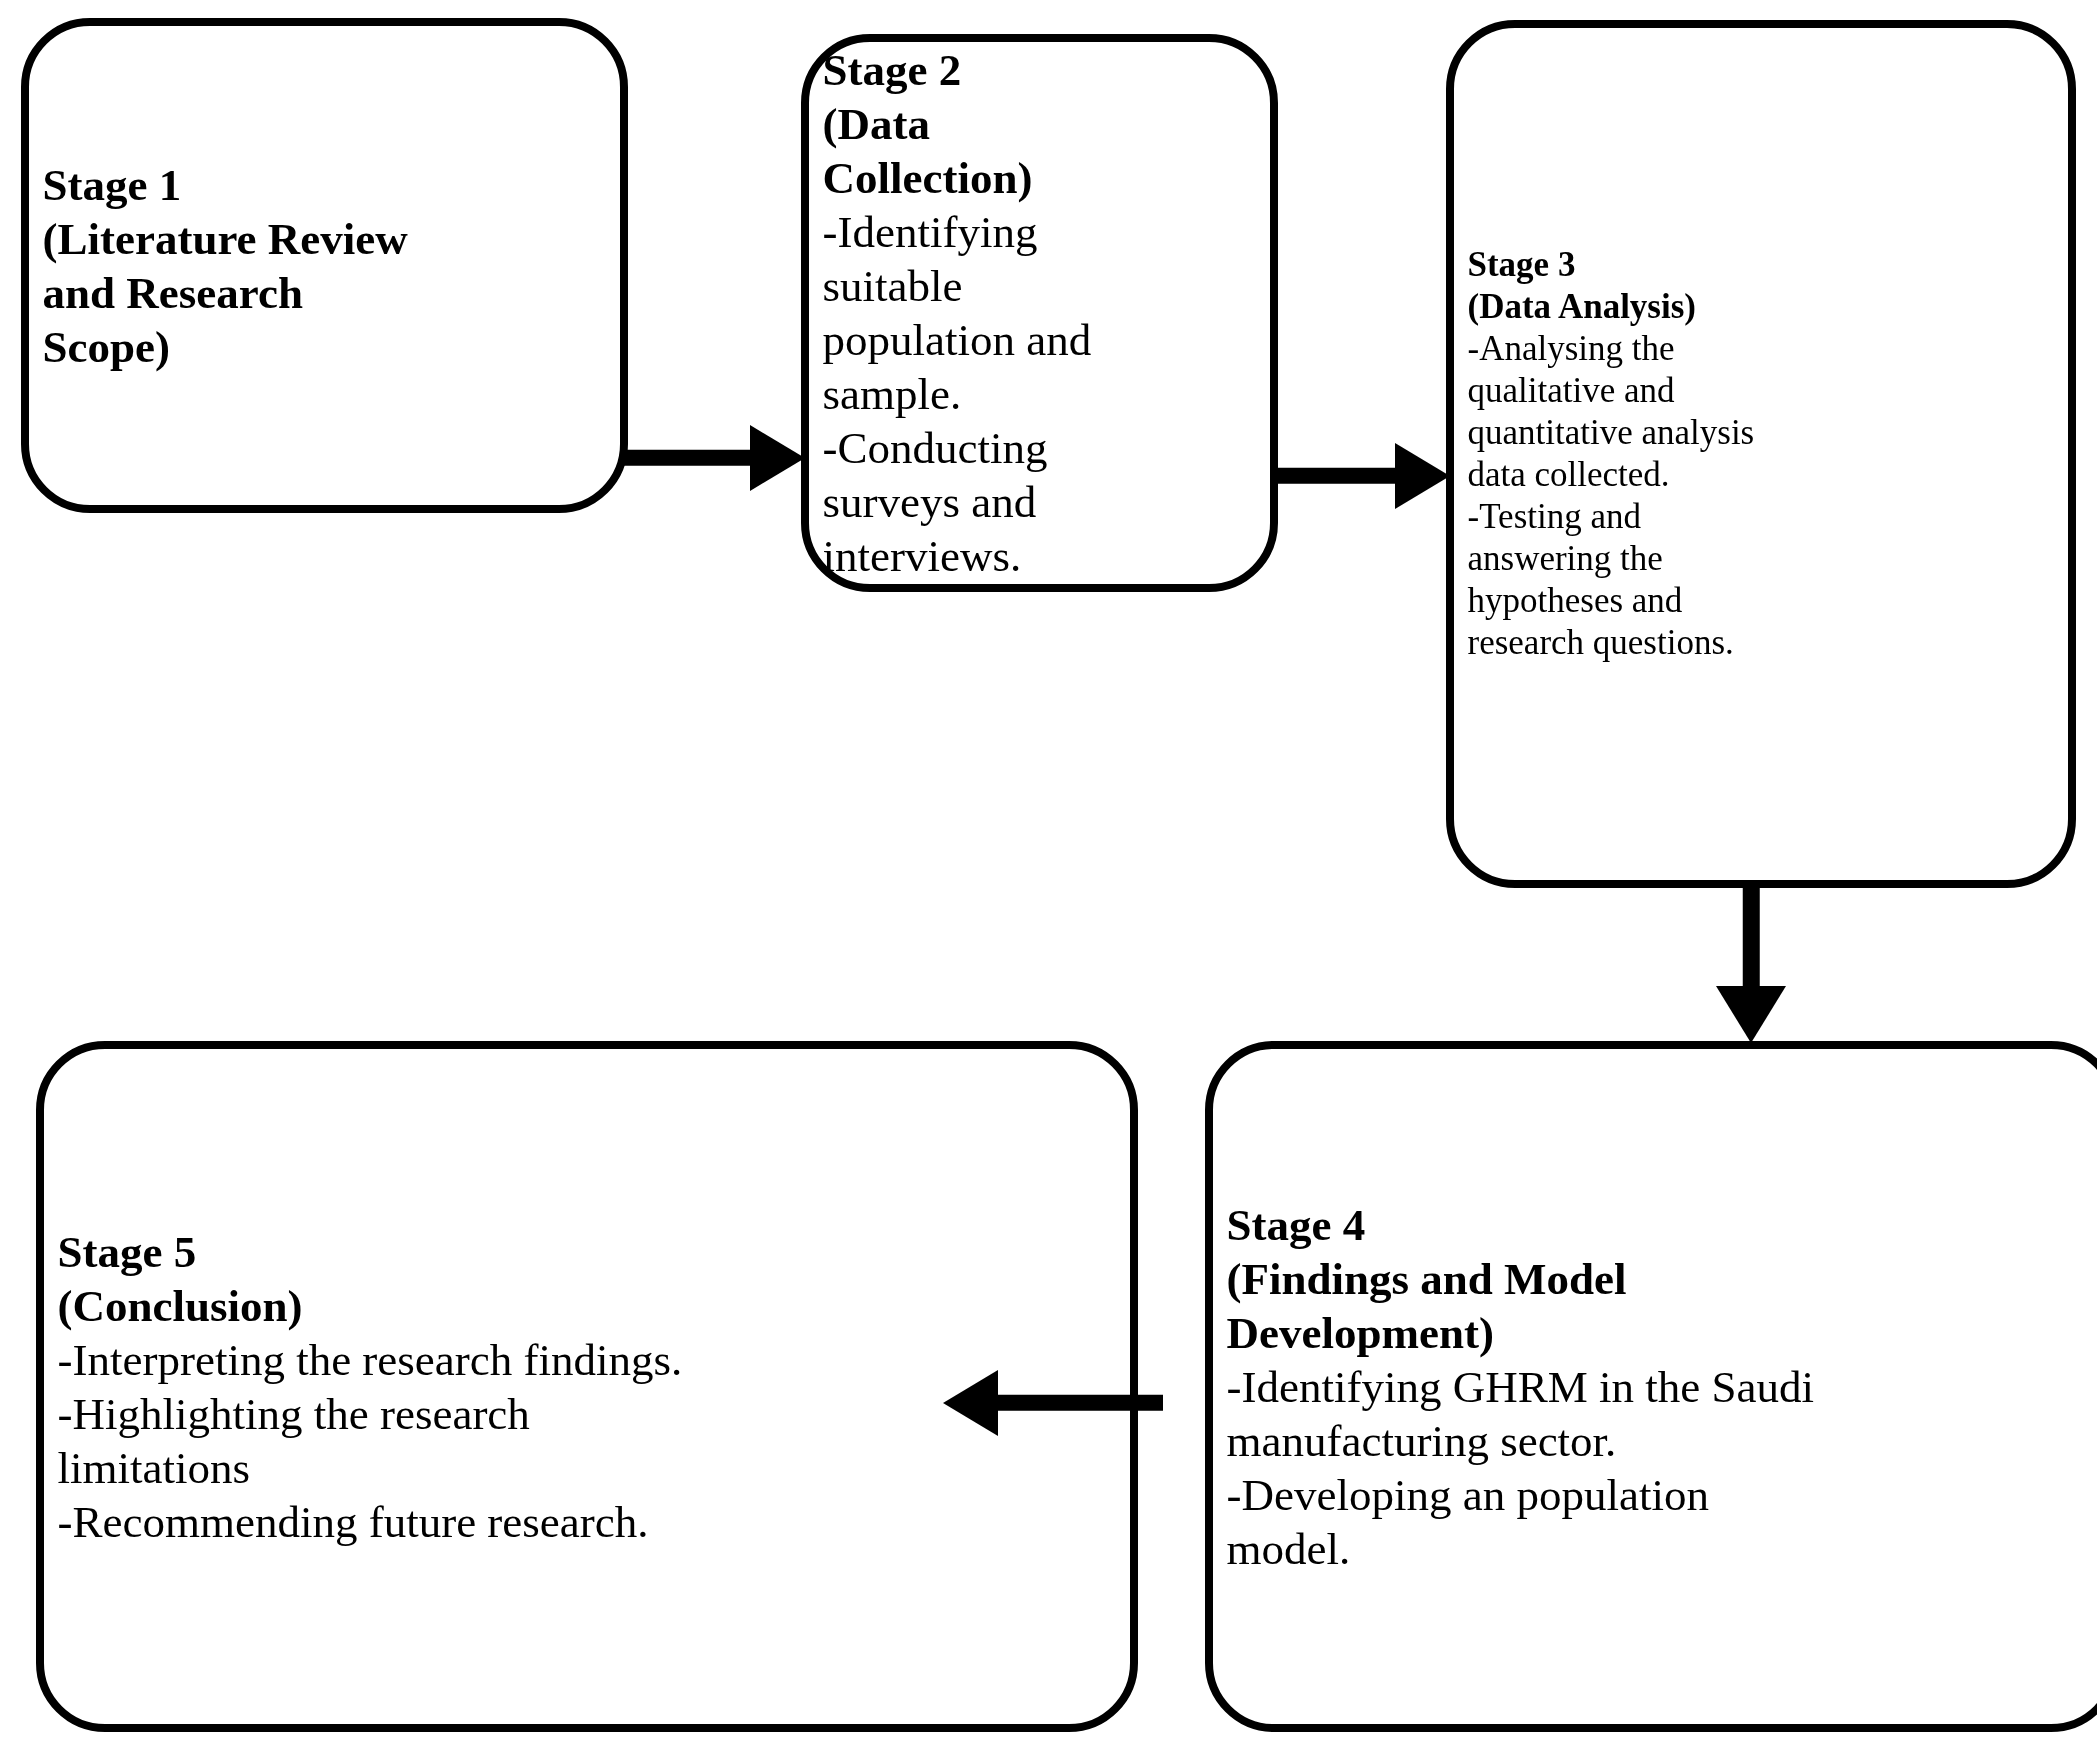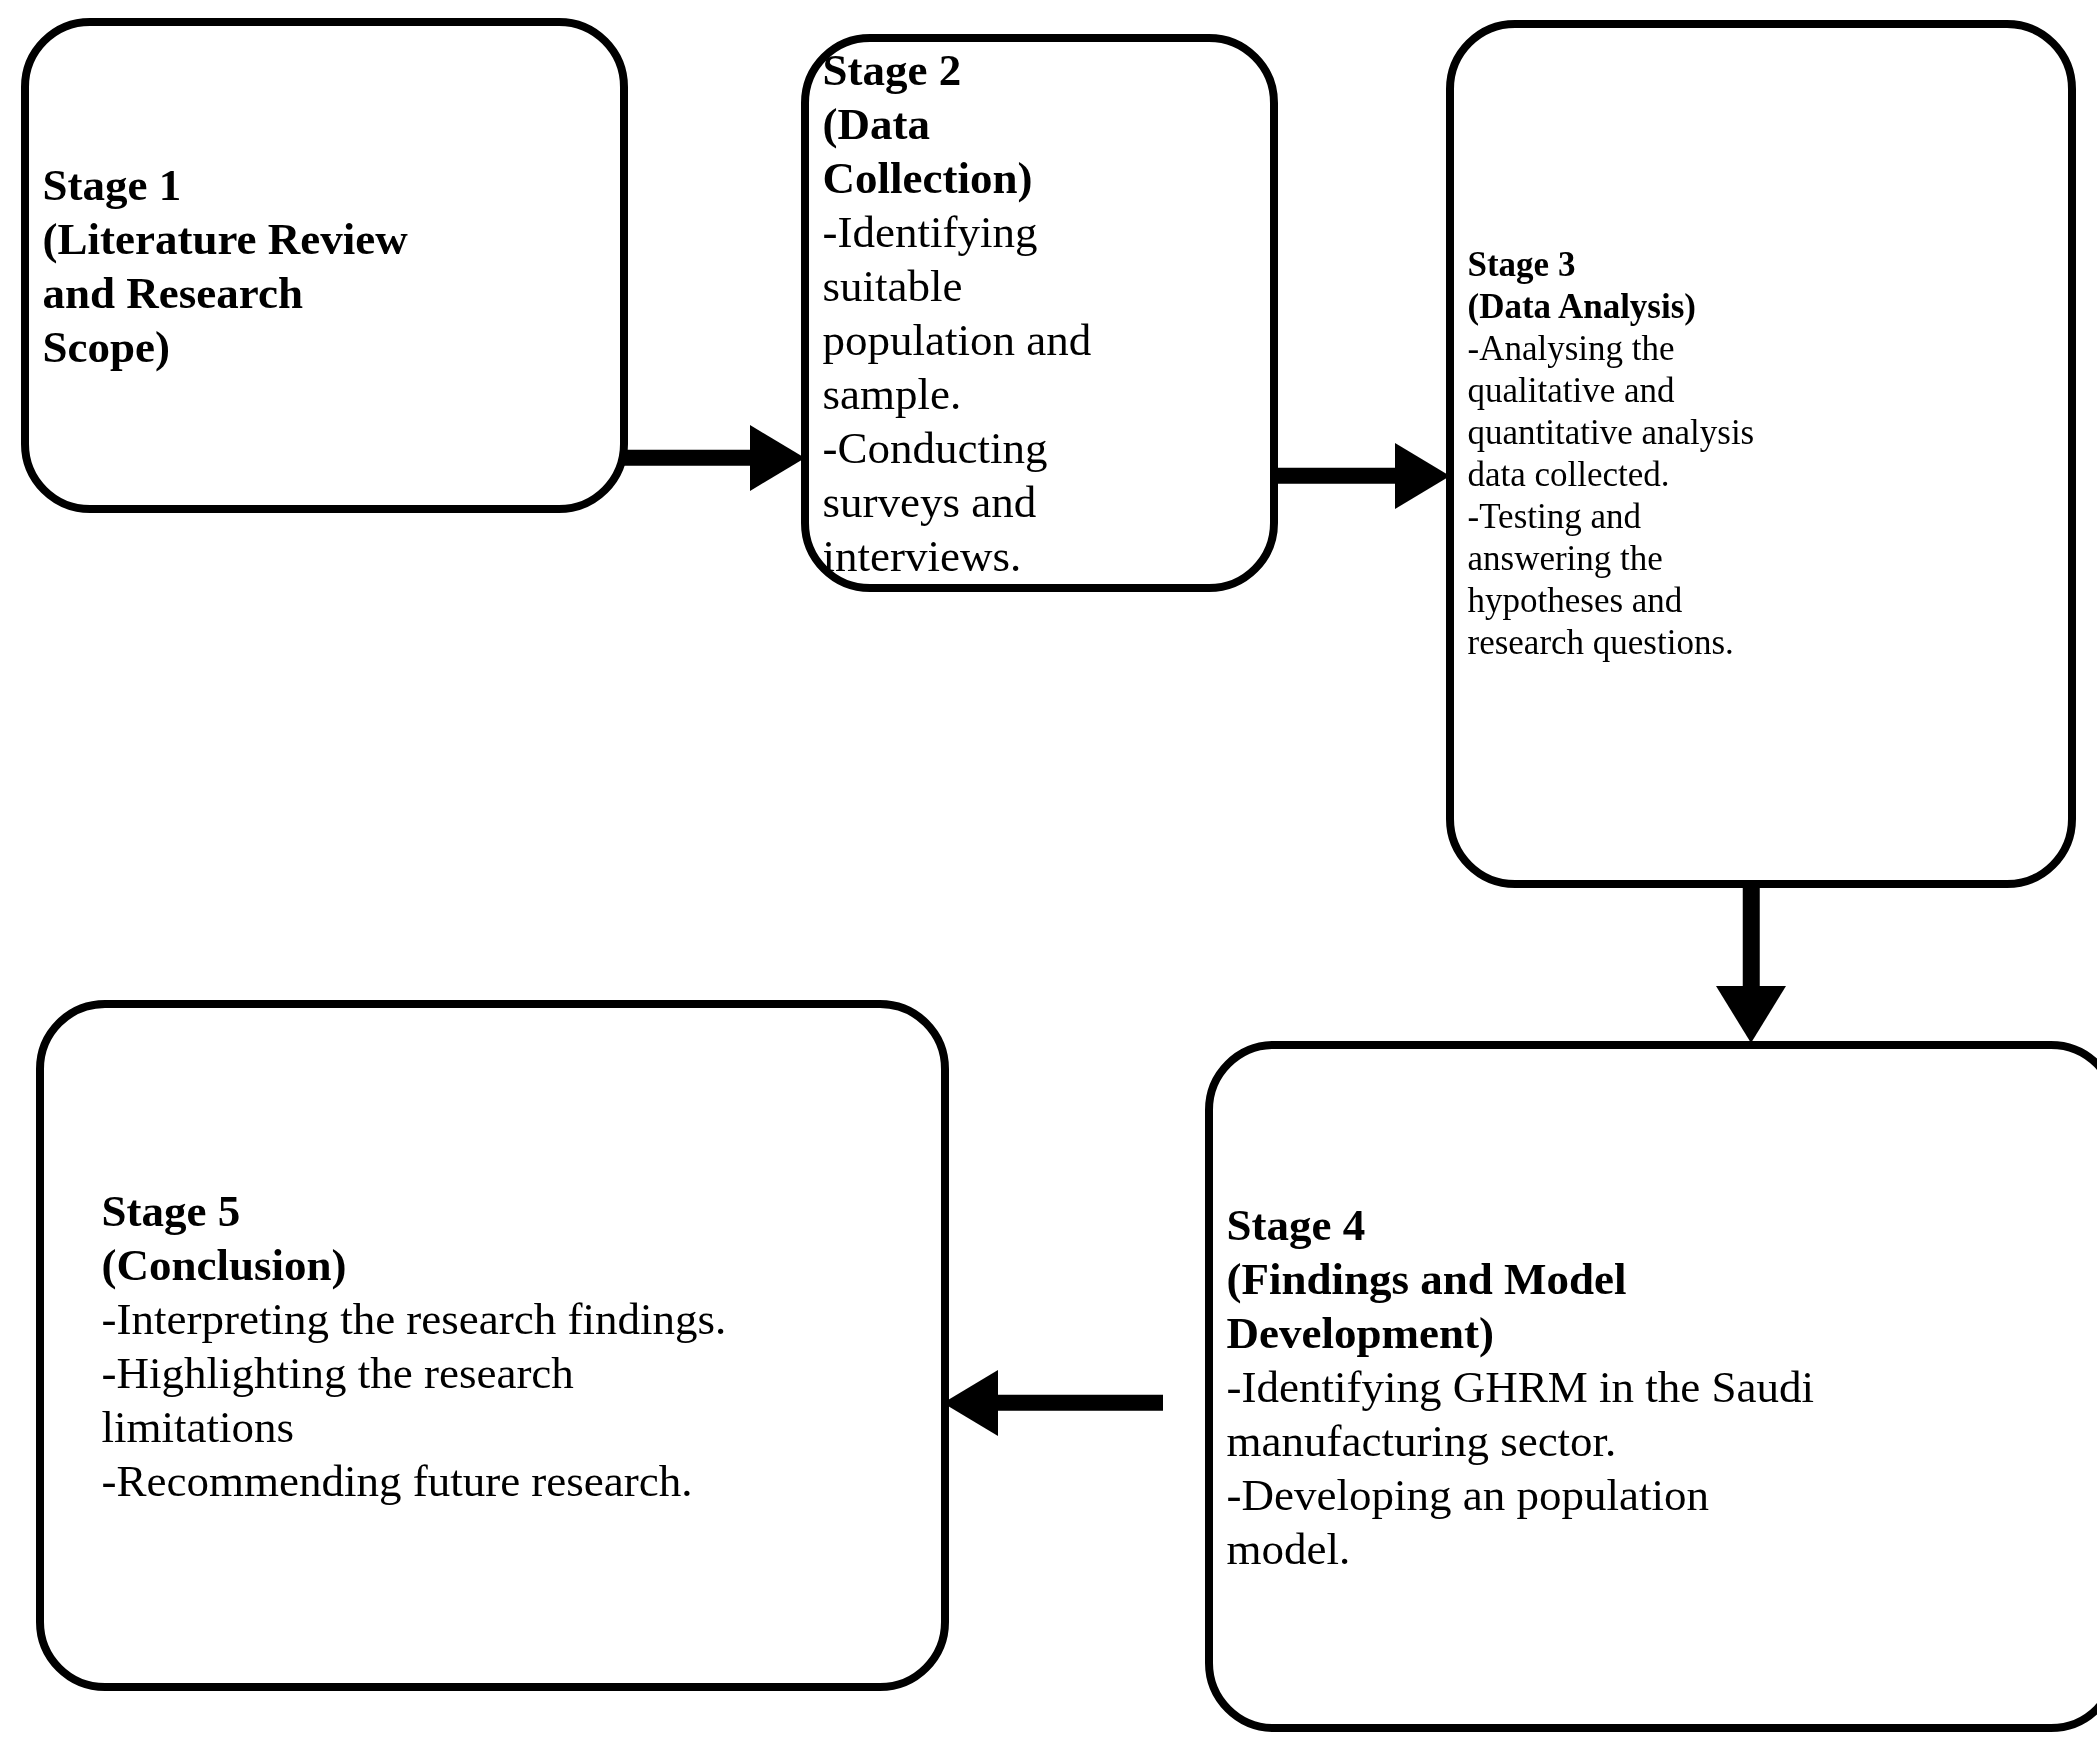--- a/index.html
+++ b/index.html
@@ -25,21 +25,21 @@
     color:#000;
   }
   .box-title{font-weight:bold;display:block;}
   .box-body{font-weight:normal;display:block;}
 
   
   #box-stage-1{left:21px;  top:18px;   width:607px;  height:495px;}
   #box-stage-2{left:801px;top:34px;   width:477px;  height:558px;}
   #box-stage-3{left:1446px;top:19.5px;   width:630px;  height:868px;}
   #box-stage-4{left:1205px;top:1041px; width:915px; height:691px;}
-  #box-stage-5{left:36px;  top:1000px; width:913px; height:691px;padding-left:44px;}
+  #box-stage-5{left:36px;  top:1041px; width:1102px; height:691px;}
 
   #box-stage-1 .box-text{font-size:45px;}
   #box-stage-2 .box-text{font-size:45px;}
   #box-stage-3 .box-text{font-size:35px;}
   #box-stage-4 .box-text{font-size:45px;}
   #box-stage-5 .box-text{font-size:45px;}
 
   
   .arrow{position:absolute;}
   .arrow-h .shaft{position:absolute;height:16.5px;background:#000;top:50%;transform:translateY(-50%);}

